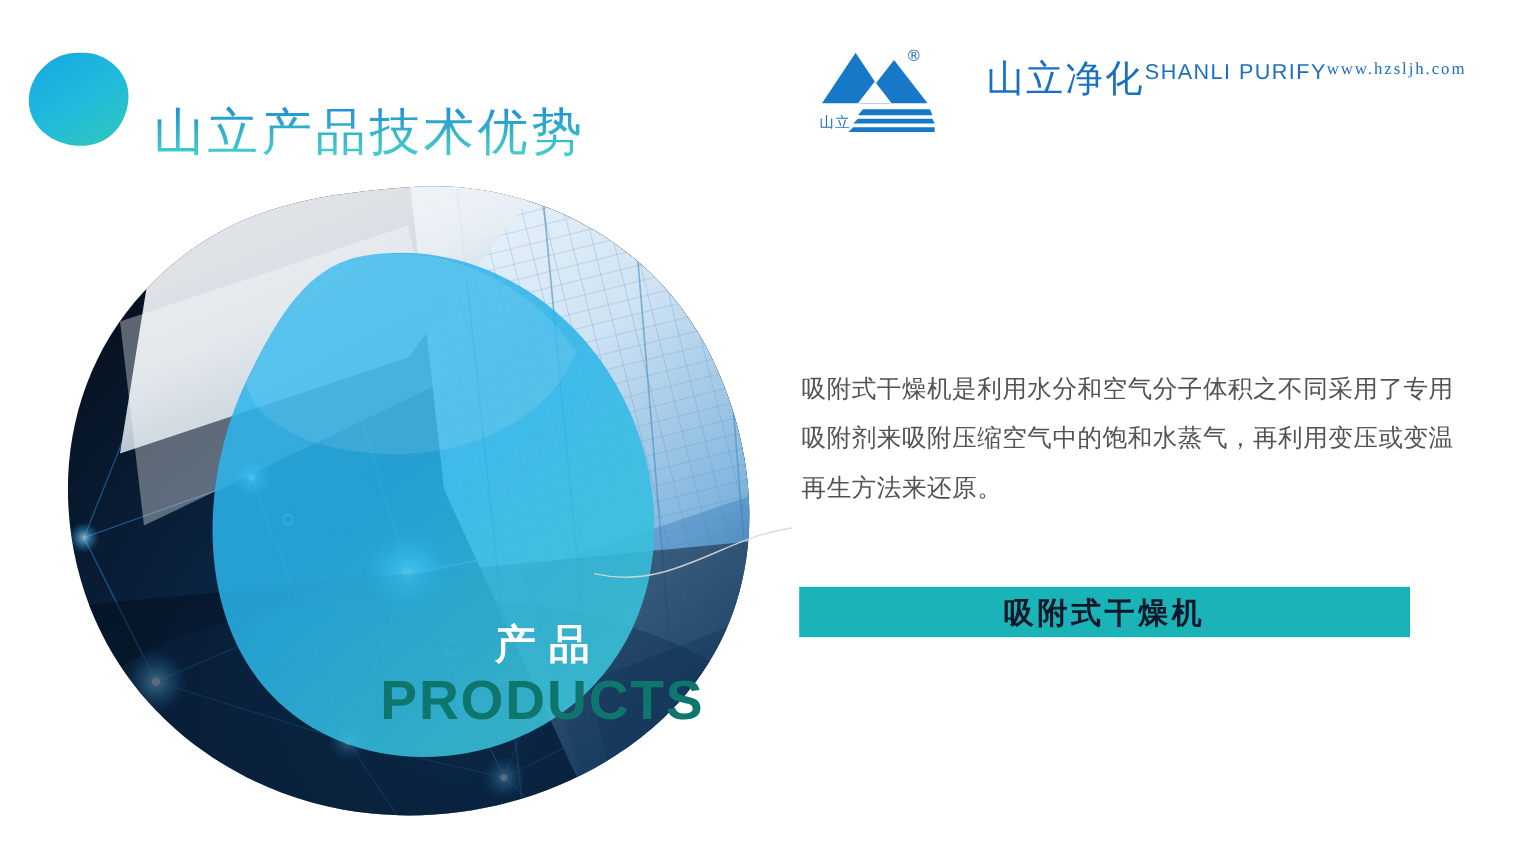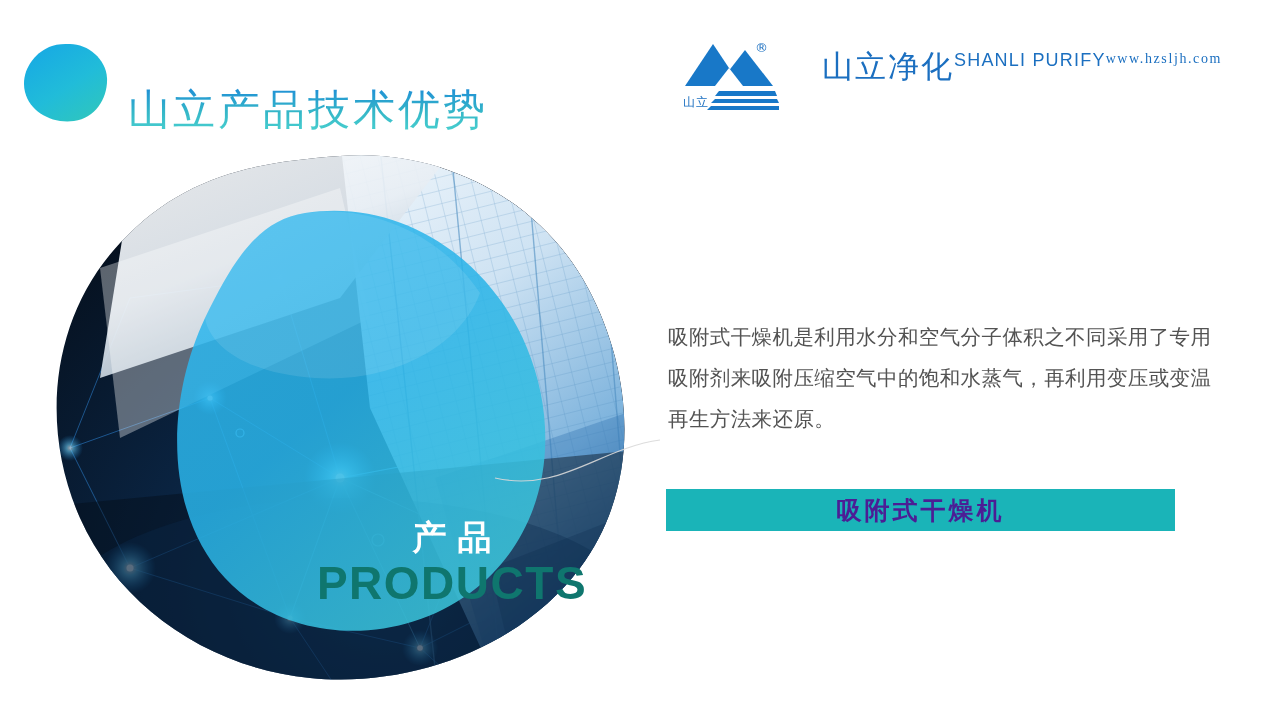--- a/index.html
+++ b/index.html
@@ -141,39 +141,38 @@
 
   
   .body-copy {
     position: absolute;
     left: 668px;
     top: 306px;
     width: 545px;
     font-size: 20.5px;
     line-height: 41px;
     color: #535353;
-    font-family: Liberation Serif, serif;
+    font-family: Liberation Mono, monospace;
     letter-spacing: 0.4px;
-    margin-top: 11px;
   }
 
   
   .banner {
     position: absolute;
     left: 666px;
     top: 489px;
     width: 509px;
     height: 42px;
     background: #1ab4b8;
     display: flex;
     align-items: center;
     justify-content: center;
   }
   .banner-label {
-    color: #4c1d95;
+    color: #0f172a;
     font-size: 25px;
     font-weight: 700;
     letter-spacing: 3px;
     font-family: "DejaVu Sans", "Liberation Sans", sans-serif;
   }
 </style>
 </head>
 <body>
 
 <div id="slide">

